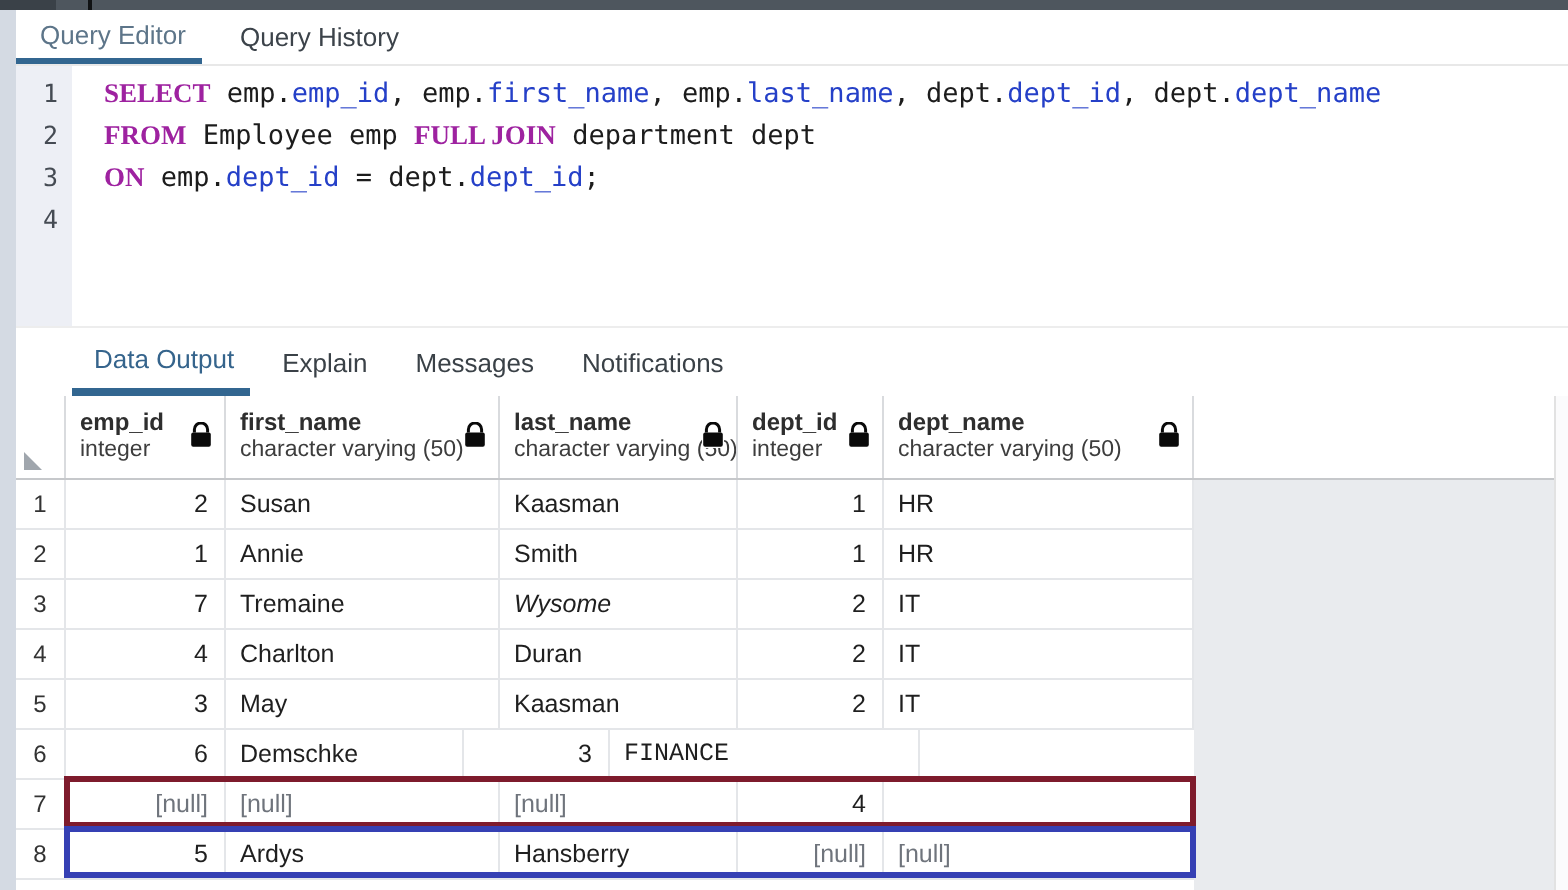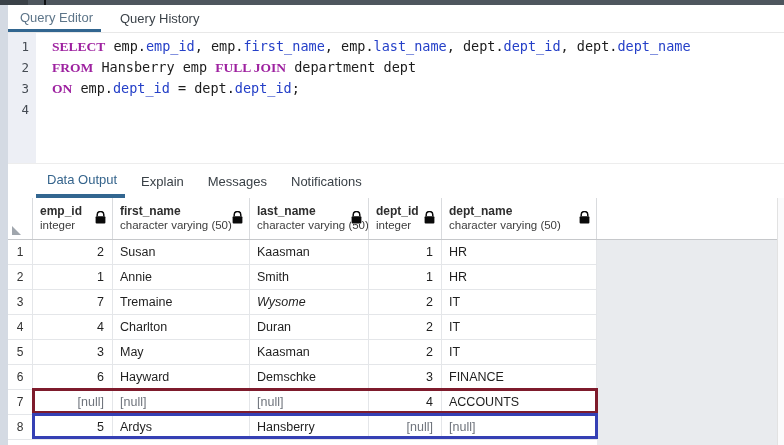--- a/index.html
+++ b/index.html
@@ -87,21 +87,21 @@
     </div>
     <div class="etab second">
       <span>Query History</span>
     </div>
   </div>
 
   <div class="editor">
     <div class="gutter"></div>
     <div class="codelines" id="codelines">
         <div class="codeline"><div class="lnum">1</div><div class="lcode"><span class="tok-k">SELECT</span><span class="tok-p"> emp.</span><span class="tok-c">emp_id</span><span class="tok-p">, emp.</span><span class="tok-c">first_name</span><span class="tok-p">, emp.</span><span class="tok-c">last_name</span><span class="tok-p">, dept.</span><span class="tok-c">dept_id</span><span class="tok-p">, dept.</span><span class="tok-c">dept_name</span></div></div>
-        <div class="codeline"><div class="lnum">2</div><div class="lcode"><span class="tok-k">FROM</span><span class="tok-p"> Hansberry emp </span><span class="tok-k">FULL JOIN</span><span class="tok-p"> department dept</span></div></div>
+        <div class="codeline"><div class="lnum">2</div><div class="lcode"><span class="tok-k">FROM</span><span class="tok-p"> Employee emp </span><span class="tok-k">FULL JOIN</span><span class="tok-p"> department dept</span></div></div>
         <div class="codeline"><div class="lnum">3</div><div class="lcode"><span class="tok-k">ON</span><span class="tok-p"> emp.</span><span class="tok-c">dept_id</span><span class="tok-p"> = dept.</span><span class="tok-c">dept_id</span><span class="tok-p">;</span></div></div>
         <div class="codeline"><div class="lnum">4</div><div class="lcode"></div></div>
       </div>
   </div>
 
   <div class="outtabs">
     <div class="otab first active">
       <span>Data Output</span>
     </div>
     <div class="otab">
@@ -199,32 +199,30 @@
           <div class="rn">5</div>
           <div class="gcell num" style="width: 80px;">3</div>
           <div class="gcell" style="width: 137px;">May</div>
           <div class="gcell" style="width: 119px;">Kaasman</div>
           <div class="gcell num" style="width: 73px;">2</div>
           <div class="gcell" style="width: 155px;">IT</div>
         </div>
         <div class="grow">
           <div class="rn">6</div>
           <div class="gcell num" style="width: 80px;">6</div>
-          <div class="gcell" style="width: 137px;">Hayward</div>
           <div class="gcell" style="width: 119px;">Demschke</div>
           <div class="gcell num" style="width: 73px;">3</div>
-          <div class="gcell" style="width: 155px;">FINANCE</div>
+          <div class="gcell" style="width: 155px; font-family: Liberation Mono, monospace;">FINANCE</div>
         </div>
         <div class="grow">
           <div class="rn">7</div>
           <div class="gcell num isnull" style="width: 80px;">[null]</div>
           <div class="gcell isnull" style="width: 137px;">[null]</div>
           <div class="gcell isnull" style="width: 119px;">[null]</div>
           <div class="gcell num" style="width: 73px;">4</div>
-          <div class="gcell" style="width: 155px;">ACCOUNTS</div>
         </div>
         <div class="grow">
           <div class="rn">8</div>
           <div class="gcell num" style="width: 80px;">5</div>
           <div class="gcell" style="width: 137px;">Ardys</div>
           <div class="gcell" style="width: 119px;">Hansberry</div>
           <div class="gcell num isnull" style="width: 73px;">[null]</div>
           <div class="gcell isnull" style="width: 155px;">[null]</div>
         </div>
       </div>

